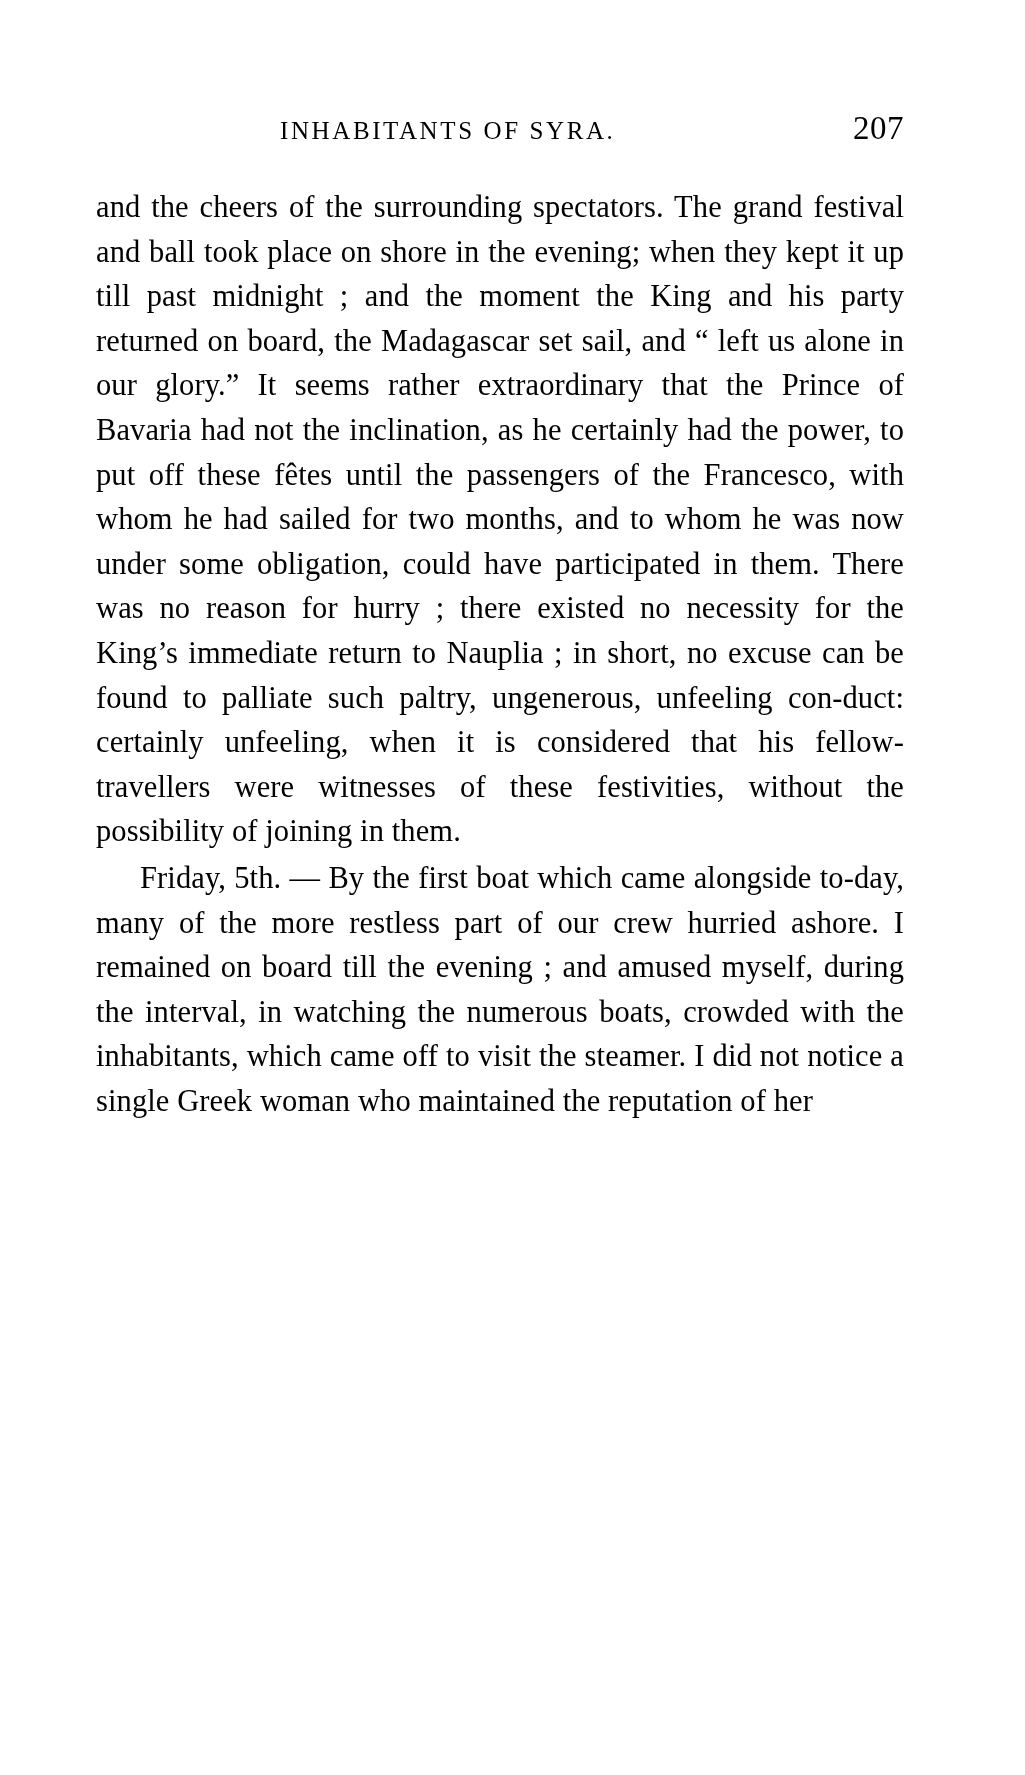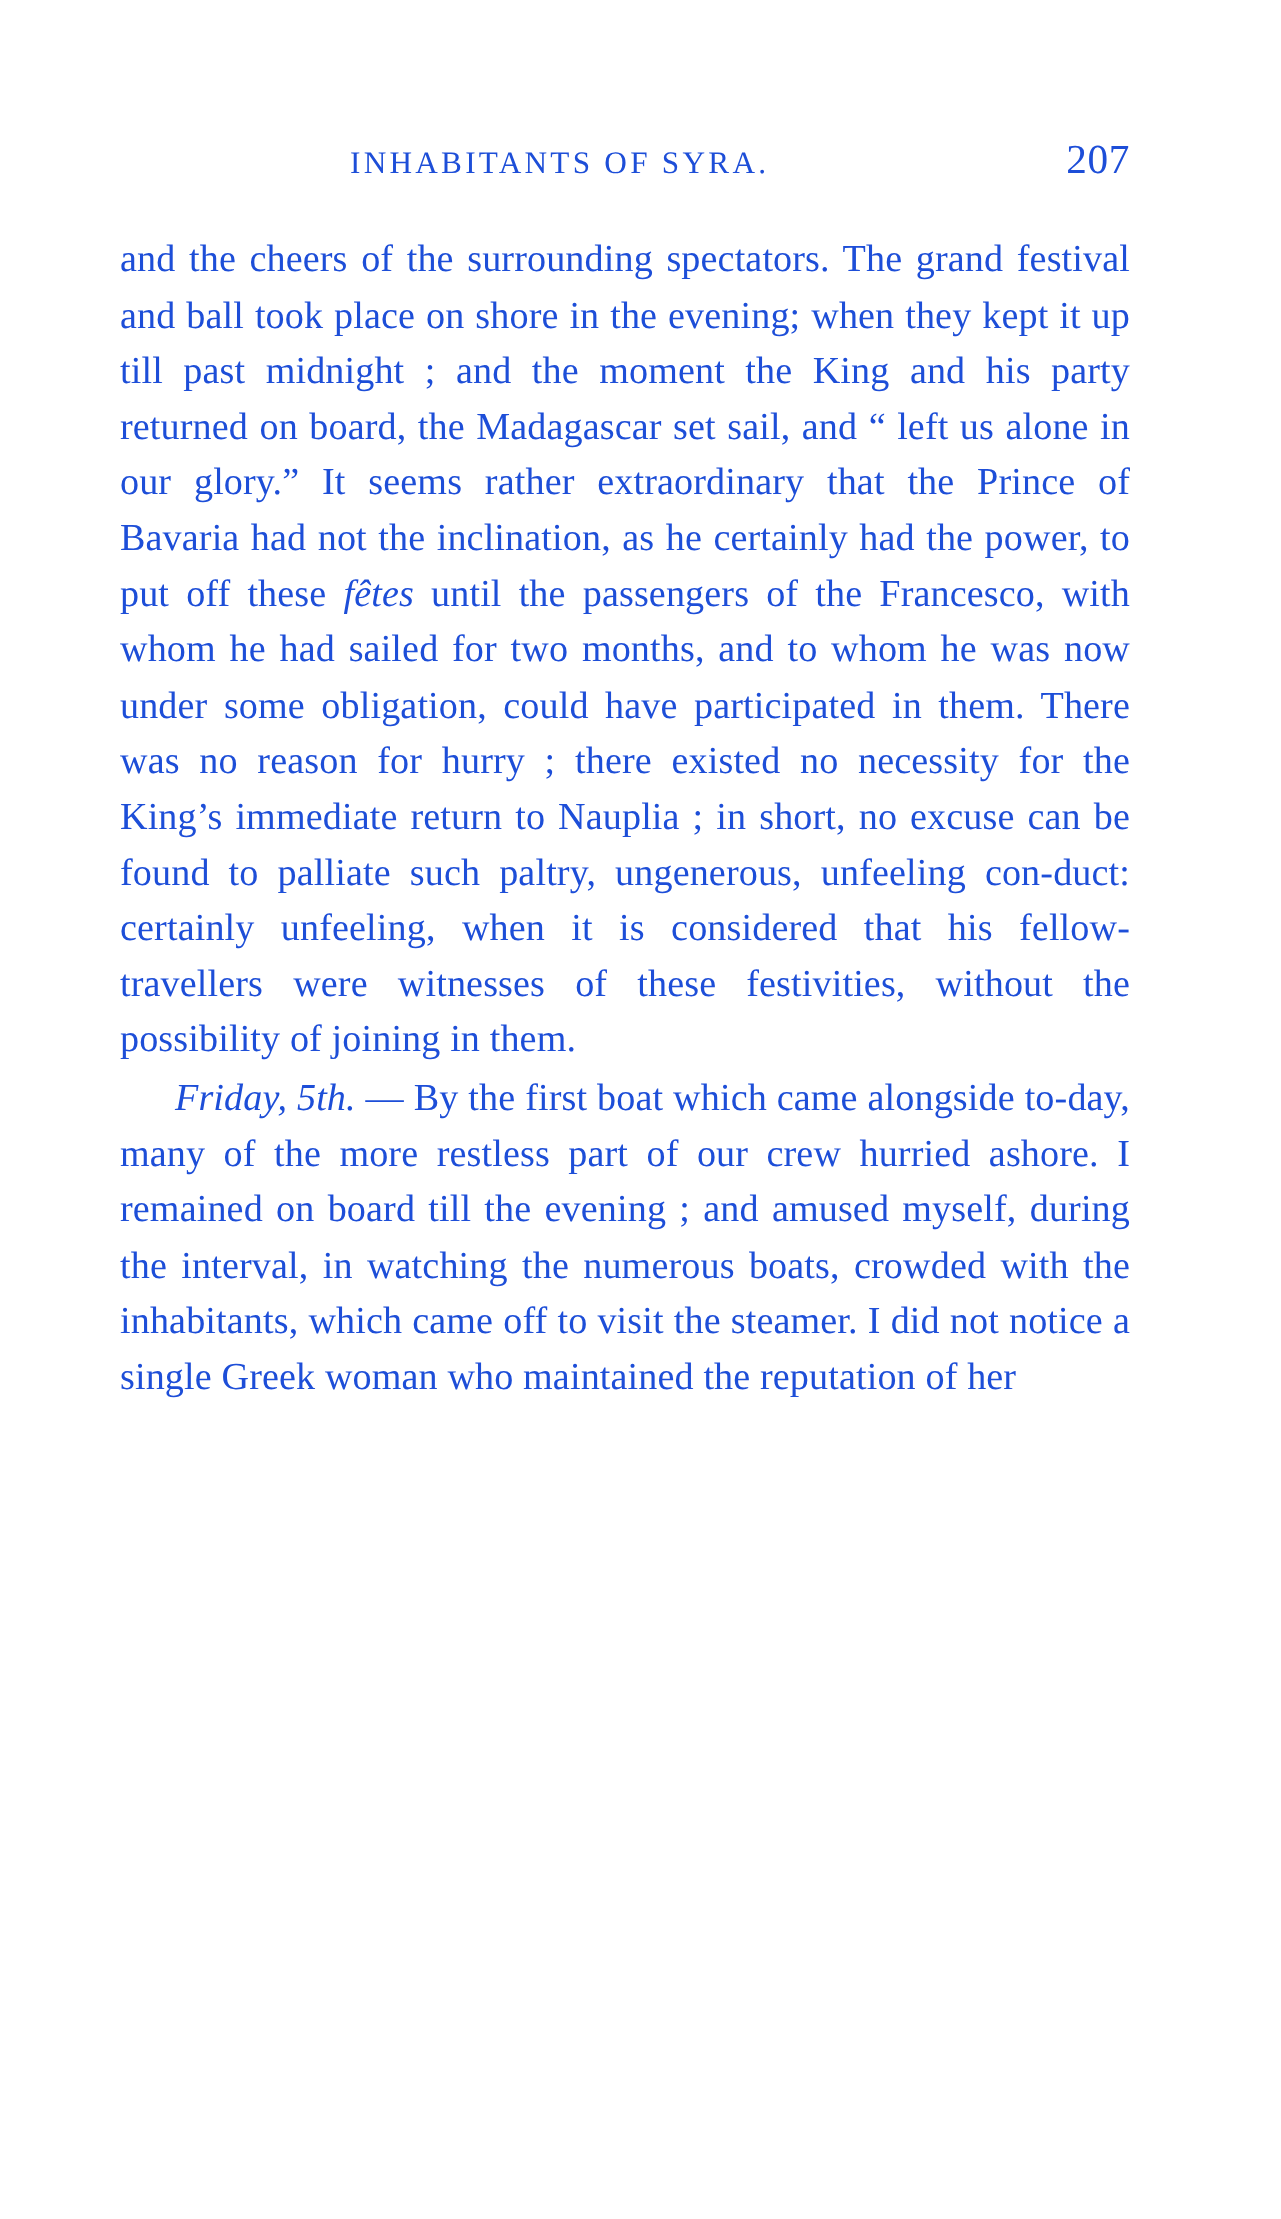--- a/index.html
+++ b/index.html
@@ -6,21 +6,21 @@
     margin: 0;
     padding: 0;
     background: #ffffff;
   }
   .page {
     position: relative;
     width: 1025px;
     height: 1775px;
     background: #ffffff;
     font-family: "Liberation Serif", serif;
-    color: #1d4ed8;
+    color: #000000;
     overflow: hidden;
   }
   .content {
     position: absolute;
     left: 96px;
     top: 110px;
     width: 808px;
   }
   .running-head {
     display: flex;
@@ -47,21 +47,20 @@
     font-size: 30.5px;
     line-height: 44.6px;
     text-align: justify;
     text-justify: inter-word;
     letter-spacing: 0.1px;
   }
   .body-text p.indent {
     text-indent: 44px;
   }
   .it {
-    font-style: italic;
   }
 </style>
 </head>
 <body>
 
 <div class="page">
   <div class="content">
 
     <div class="running-head">
       <div class="head-title">INHABITANTS OF SYRA.</div>

